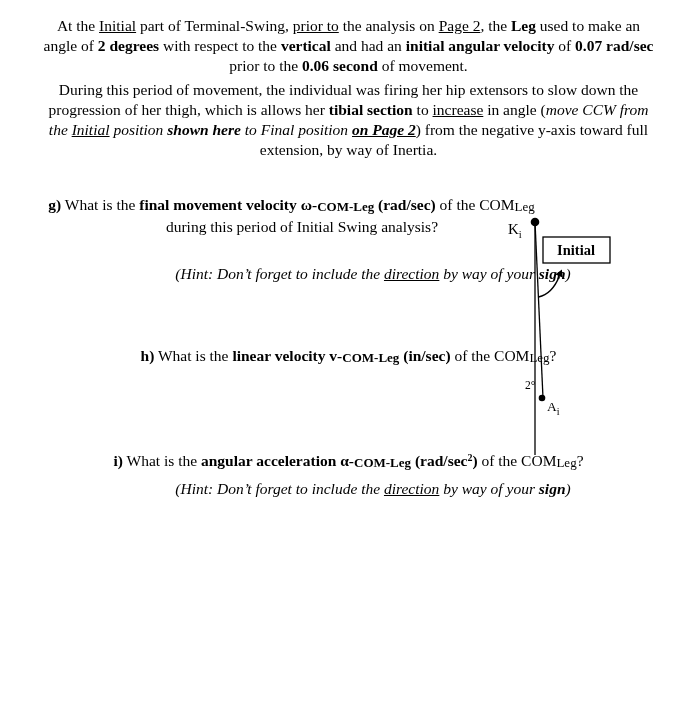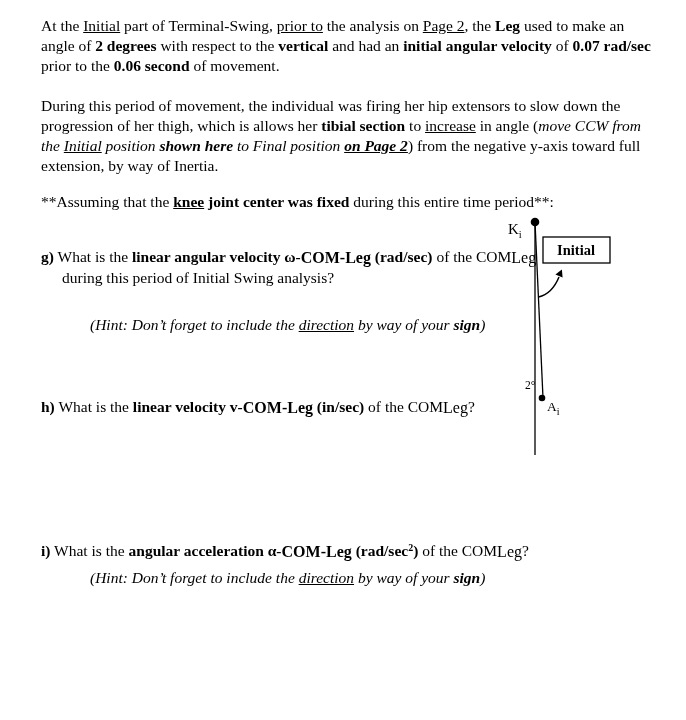--- a/index.html
+++ b/index.html
@@ -2,50 +2,49 @@
 <html><head>
 <meta charset="utf-8">
 <style>
   html,body { margin:0; padding:0; background:#ffffff; }
   body {
     width:686px; height:720px;
     font-family:"Liberation Serif", serif;
     font-size:15.5px; color:#000;
     position:relative; overflow:hidden;
   }
-  .doc { position:relative; box-sizing:border-box; width:686px; height:720px; padding:16px 30px 0 41px; }
+  .doc { position:relative; box-sizing:border-box; width:686px; height:720px; padding:16px 30px 0 41px;text-align:center; }
   p { margin:0; line-height:20px; }
   .b { font-weight:700; }
   .i { font-style:italic; }
   .u { text-decoration:underline; }
-  .sb { font-size:16px; vertical-align:-1px; }
+  .sb { font-size:13px; vertical-align:-1px; }
   .sp { font-size:10px; vertical-align:5px; }
-  .p2 { margin-top:20px; }
+  .p2 { margin-top:4px; }
   .assume { margin-top:16px; }
   .qg { margin-top:35px; width:480px; padding-left:21px; text-indent:-21px; }
   .hintg { margin-top:27px; margin-left:49px; }
   .qh { margin-top:62px; }
-  .qi { margin-top:120px;font-family:Liberation Serif, serif; }
+  .qi { margin-top:80px;font-family:Liberation Serif, serif; }
   .hinti { margin-top:6px; margin-left:49px; }
   .diagram { position:absolute; left:495px; top:210px; width:170px; height:252px; }
   .diagram svg { display:block; }
   .diagram text { font-family:"Liberation Serif", serif; fill:#000; }
 </style>
 </head>
 <body>
 
 <div class="doc">
 
   <p class="p1"><span>At the </span><span class="u">Initial</span><span> part of Terminal-Swing, </span><span class="u">prior to</span><span> the analysis on </span><span class="u">Page 2</span><span>, the </span><span class="b">Leg</span><span> used to make an angle of </span><span class="b">2 degrees</span><span> with respect to the </span><span class="b">vertical</span><span> and had an </span><span class="b">initial angular velocity</span><span> of </span><span class="b">0.07 rad/sec</span><span> prior to the </span><span class="b">0.06 second</span><span> of movement.</span></p>
 
   <p class="p2"><span>During this period of movement, the individual was firing her hip extensors to slow down the progression of her thigh, which is allows her </span><span class="b">tibial section</span><span> to </span><span class="u">increase</span><span> in angle (</span><span class="i">move CCW from the </span><span class="i u">Initial</span><span class="i"> position </span><span class="b i">shown here</span><span class="i"> to Final position </span><span class="b i u">on Page 2</span><span>) from the negative y-axis toward full extension, by way of Inertia.</span></p>
 
-  <p class="assume"><span>**Assuming that the </span><span class="b u">knee</span><span class="b"> joint center was fixed</span><span> during this entire time period**:</span></p>
 
-  <p class="qg"><span class="b">g)</span><span> What is the </span><span class="b">linear angular velocity ω-</span><span class="b sb">COM-Leg</span><span class="b"> (rad/sec)</span><span> of the COM</span><span class="sb">Leg</span><span> during this period of Initial Swing analysis?</span></p>
+  <p class="qg"><span class="b">g)</span><span> What is the </span><span class="b">final movement velocity ω-</span><span class="b sb">COM-Leg</span><span class="b"> (rad/sec)</span><span> of the COM</span><span class="sb">Leg</span><span> during this period of Initial Swing analysis?</span></p>
 
   <p class="hintg"><span class="i">(Hint: Don’t forget to include the </span><span class="i u">direction</span><span class="i"> by way of your </span><span class="b i">sign</span><span class="i">)</span></p>
 
   <p class="qh"><span class="b">h)</span><span> What is the </span><span class="b">linear velocity v-</span><span class="b sb">COM-Leg</span><span class="b"> (in/sec)</span><span> of the COM</span><span class="sb">Leg</span><span>?</span></p>
 
   <p class="qi"><span class="b">i)</span><span> What is the </span><span class="b">angular acceleration α-</span><span class="b sb">COM-Leg</span><span class="b"> (rad/sec</span><span class="b sp">2</span><span class="b">)</span><span> of the COM</span><span class="sb">Leg</span><span>?</span></p>
 
   <p class="hinti"><span class="i">(Hint: Don’t forget to include the </span><span class="i u">direction</span><span class="i"> by way of your </span><span class="b i">sign</span><span class="i">)</span></p>
 
   <div class="diagram">

